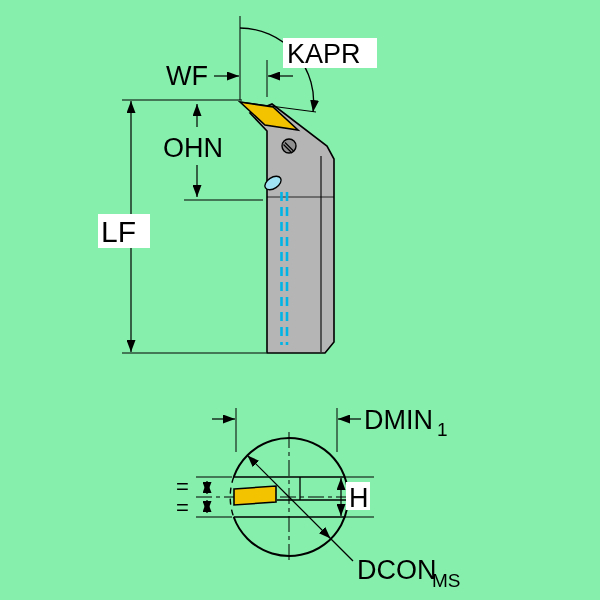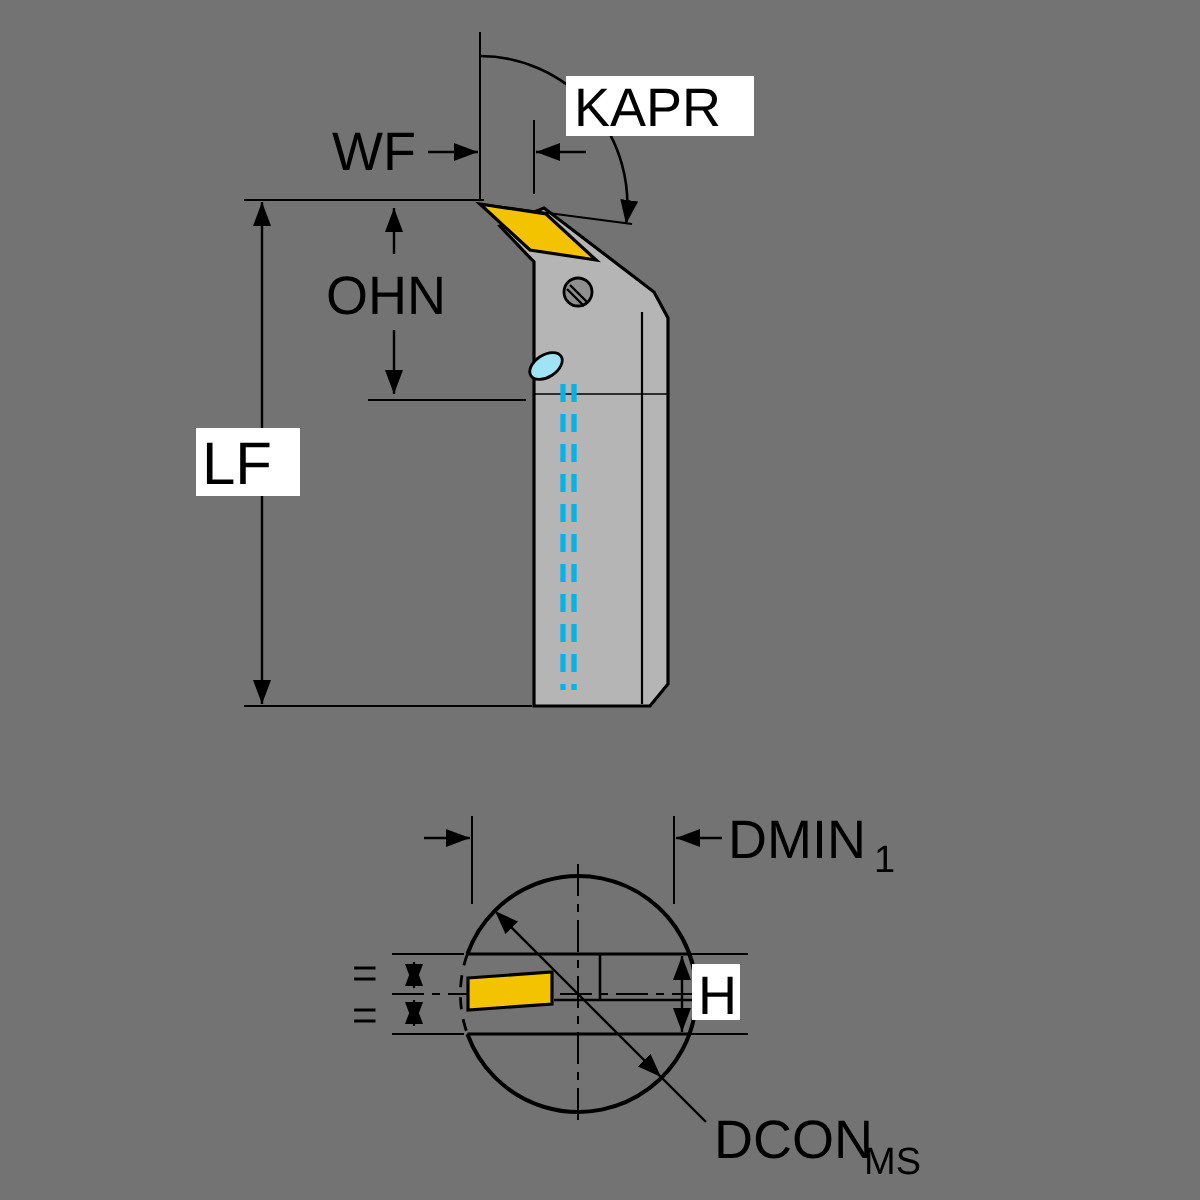--- a/index.html
+++ b/index.html
@@ -1,17 +1,17 @@
 <!DOCTYPE html>
 <html><head>
 <meta charset="utf-8">
 <style>
   html,body{margin:0;padding:0;background:#fff;}
   body{width:600px;height:600px;overflow:hidden;}
-  .stage{position:relative;width:600px;height:600px;background:#737373;}
+  .stage{position:relative;width:600px;height:600px;background:#86efac;}
   svg text{font-family:"Liberation Sans",sans-serif;fill:#000;}
   .dimtext{font-size:27px;}
   .dimtext-lg{font-size:30px;}
   .subtext{font-size:19px;}
   .eqtext{font-size:22px;}
 </style>
 </head>
 <body>
 
 <div class="stage">

